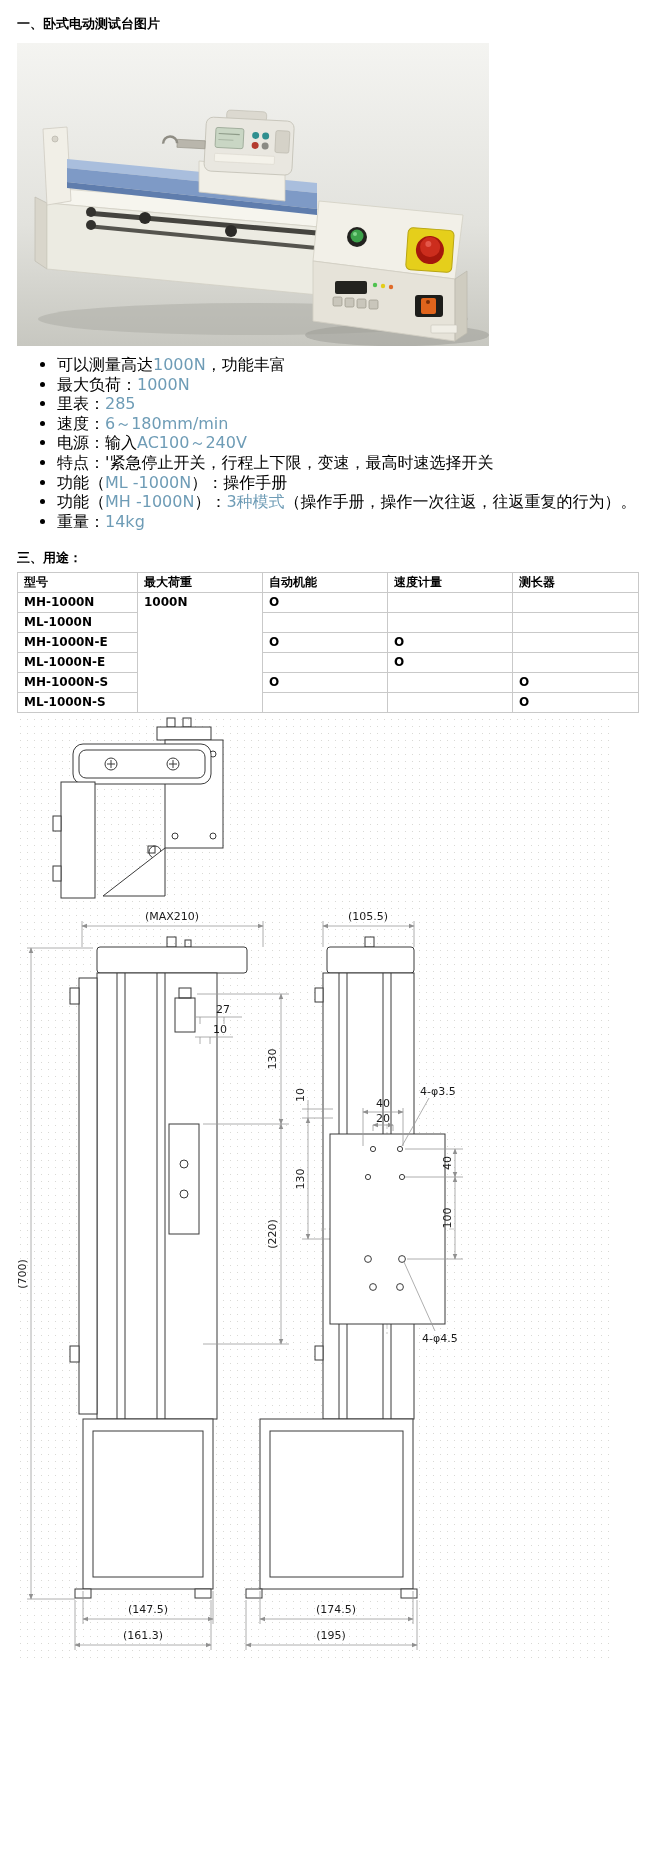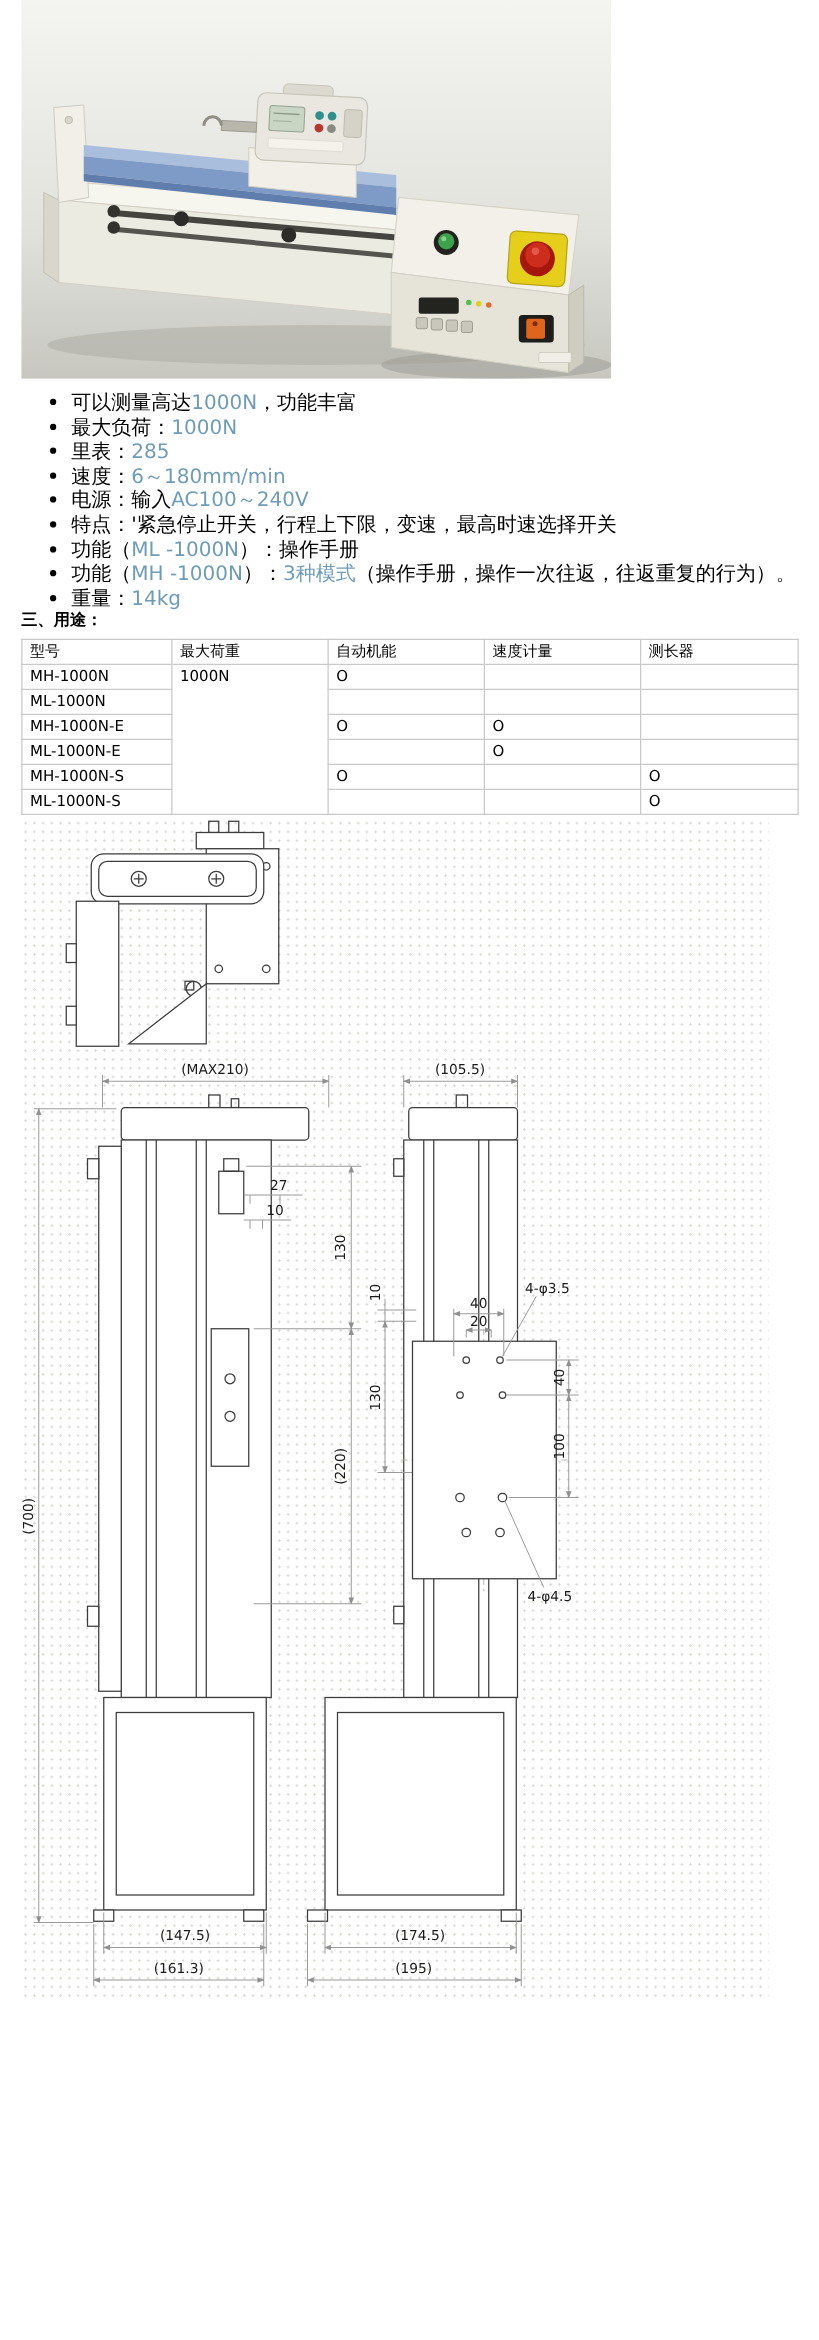--- a/index.html
+++ b/index.html
@@ -6,39 +6,40 @@
   body{width:655px;font-family:"DejaVu Sans",sans-serif;color:#000;}
   .page{width:655px;height:1872px;box-sizing:border-box;padding-left:17px;overflow:hidden;}
   .sec-heading{font-size:13px;font-weight:bold;line-height:18px;height:18px;}
   #h1{padding-top:15px;margin-bottom:10px;}
   .photo{width:472px;height:303px;position:relative;}
   #h2{margin-top:79px;}
   ul.bullets{margin:9px 0 0 0;padding-left:40px;list-style:disc;}
   ul.bullets li{font-size:16px;line-height:19.6px;color:#000;}
   .val{color:#6e9cb6;}
   #uses-list{margin-top:6px;}
-  #h3{margin-top:0;}
+  #h3{margin-top:18px;}
   #h4{margin-top:13px;}
   table.models{margin-top:5px;border-collapse:collapse;width:621px;table-layout:fixed;}
-  table.models th,table.models td{border:1px solid #c9c9c9;font-size:12px;font-weight:normal;
+  table.models th,table.models td{border:1px solid #c9c9c9;font-size:12px;font-weight:bold;
     text-align:left;padding:2px 6px;height:15px;line-height:15px;overflow:hidden;white-space:nowrap;}
   #h5{margin-top:11px;}
   .drawing{margin-top:3px;width:598px;height:945px;background-color:#fff;
     background-image:radial-gradient(circle,#d9d9d5 0.8px,transparent 1px);background-size:7px 7px;}
   .geo{fill:none;stroke:#3b3b3b;stroke-width:1;}
   .geof{fill:#ffffff;stroke:#3b3b3b;stroke-width:1;}
   .dim{stroke:#9a9a9a;stroke-width:0.8;fill:none;}
   .dimt{font-size:11px;fill:#1a1a1a;font-family:"DejaVu Sans",sans-serif;}
   .dash{stroke:#b0b0ad;stroke-width:0.7;stroke-dasharray:5 3;fill:none;}
 </style>
 </head>
 <body>
 
 <div class="page">
 
+  <div class="sec-heading" id="h1">一、卧式电动测试台图片</div>
 
   <div class="photo">
     <svg width="472" height="303" viewBox="0 0 472 303">
       <defs>
         <linearGradient id="pbg" x1="0" y1="0" x2="0" y2="1">
           <stop offset="0" stop-color="#f4f4f1"></stop>
             <stop offset="0.6" stop-color="#e2e2dd"></stop>
             <stop offset="1" stop-color="#c7c7c0"></stop>
         </linearGradient>
       </defs>

